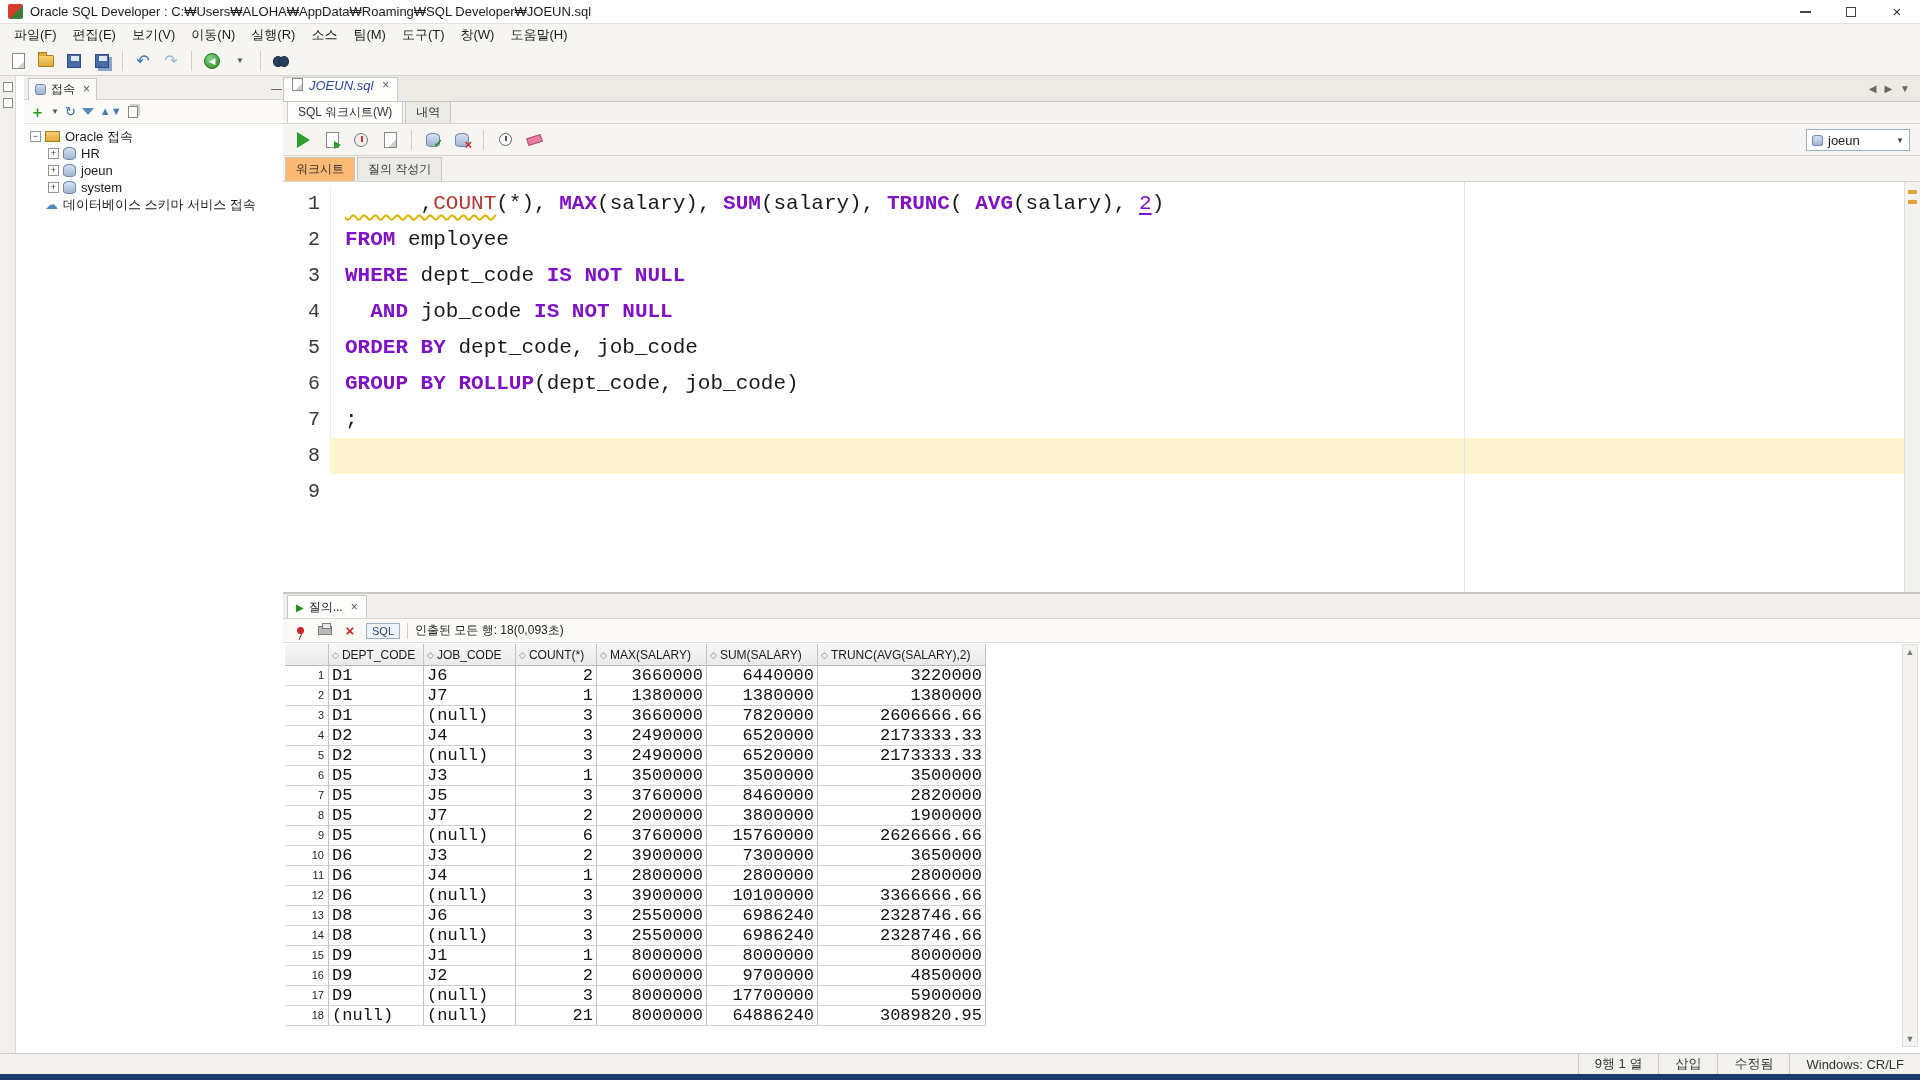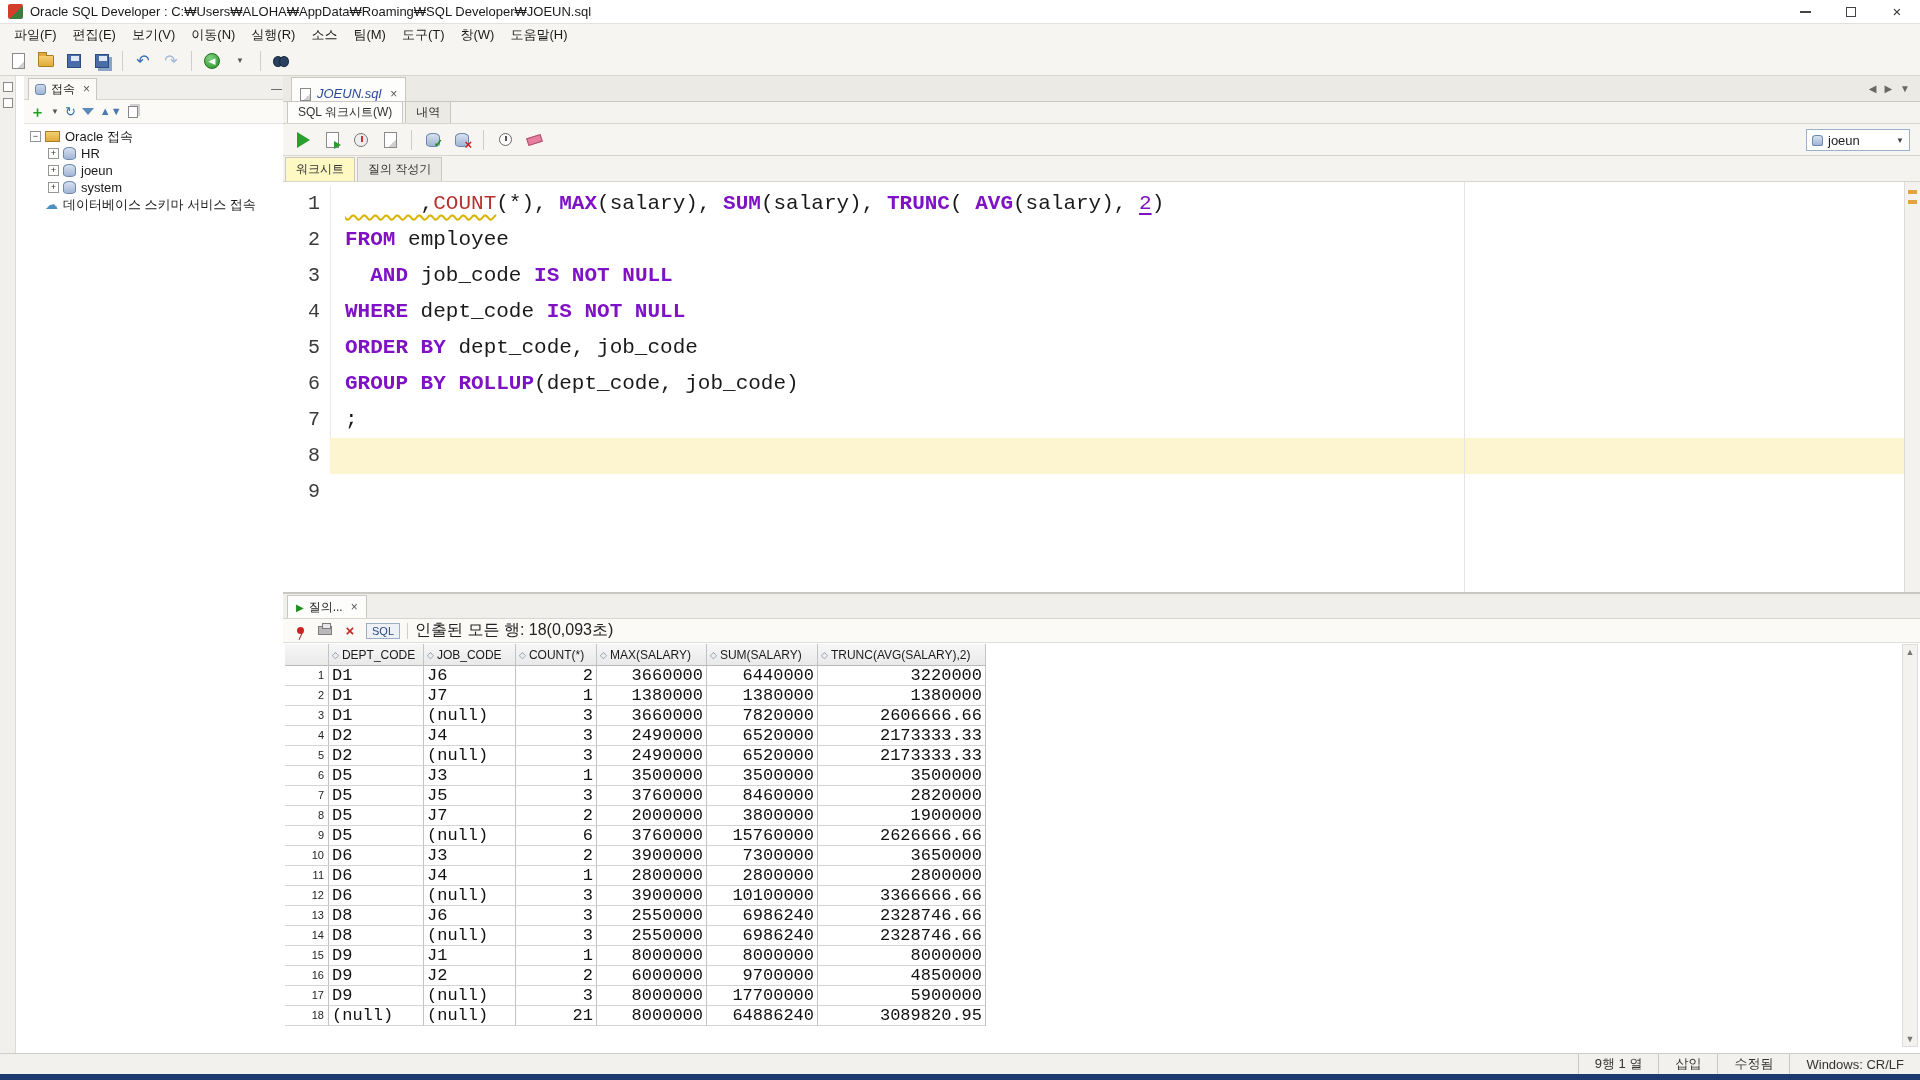--- a/index.html
+++ b/index.html
@@ -70,22 +70,22 @@
   .tree-ico { margin-right:5px; flex:0 0 auto; }
   .tree-ico.folder { width:15px; height:11px; background:linear-gradient(#f4d173,#e0ab3b); border:1px solid #a97e20; }
   .tree-ico.database { width:13px; height:13px; background:linear-gradient(#d9e2f0,#9fb4d4); border:1px solid #6d87ad; border-radius:6px 6px 5px 5px / 4px 4px 3px 3px; }
   .tree-ico.cloud { color:#4a90c4; font-size:13px; line-height:1; }
   .tree-label { white-space:nowrap; color:#1a1a1a; }
 
   
   .mainarea { position:absolute; left:283px; top:76px; width:1637px; height:977px; background:#fff; }
 
   .edit-tabbar { position:absolute; left:0; top:0; width:100%; height:26px; background:#eceae4; border-bottom:1px solid #c9c7c1; display:flex; align-items:flex-end; }
-  .file-tab { display:flex; align-items:flex-end; gap:6px; background:#fdfdfb; border:1px solid #c9c7c1; border-bottom:none;
-    height:24px; margin-left:8px; padding:0 8px; font-size:13px; }
+  .file-tab { display:flex; align-items:flex-start; gap:6px; background:#fdfdfb; border:1px solid #c9c7c1; border-bottom:none;
+    height:24px; margin-left:0; padding:0 8px; font-size:13px; }
   .file-ico { width:11px; height:13px; border:1px solid #8a8a8a; background:linear-gradient(135deg,#fff 70%,#cfcfcf 70%); }
   .file-name { font-style:italic; color:#2a48a0; }
   .tab-nav { margin-left:auto; display:flex; align-items:center; gap:8px; padding-right:10px; height:100%; color:#6b6963; font-size:10px; }
 
   .subtabbar { position:absolute; left:0; top:26px; width:100%; height:22px; background:#f4f3ef; border-bottom:1px solid #d8d5cf;
     display:flex; align-items:flex-end; padding-left:4px; gap:2px; }
   .subtab { font-size:12px; padding:2px 10px; border:1px solid #c9c7c1; border-bottom:none; background:#eceae4; color:#333; }
   .subtab.active { background:#fdfdfb; }
 
   .ws-toolbar { position:absolute; left:0; top:48px; width:100%; height:32px; background:#f6f5f1; border-bottom:1px solid #d8d5cf;
@@ -105,21 +105,21 @@
   .ic-clock { width:13px; height:13px; border-radius:50%; border:1px solid #666; background:#fff; position:relative; }
   .ic-clock::after { content:""; position:absolute; left:5px; top:2px; width:2px; height:5px; background:#555; }
   .conn-combo { position:absolute; right:10px; top:5px; width:104px; height:22px; border:1px solid #9ab0c8; background:#fff;
     display:flex; align-items:center; gap:5px; padding:0 5px; font-size:13px; }
   .db-mini { width:11px; height:11px; background:linear-gradient(#d9e2f0,#9fb4d4); border:1px solid #6d87ad; border-radius:4px 4px 3px 3px / 3px 3px 2px 2px; }
   .combo-arrow { margin-left:auto; font-size:8px; color:#444; }
 
   .ws-tabbar { position:absolute; left:0; top:80px; width:100%; height:26px; background:#f4f3ef; border-bottom:1px solid #d8d5cf;
     display:flex; align-items:flex-end; padding-left:2px; gap:2px; }
   .wstab { font-size:12px; padding:3px 10px; border:1px solid #c9c7c1; border-bottom:none; background:#eceae4; color:#333; }
-  .wstab.active { background:#fef9c3; }
+  .wstab.active { background:#fdba74; }
 
   
   .editor { position:absolute; left:0; top:106px; width:100%; height:410px; background:#fff; overflow:hidden; }
   .gutter { position:absolute; left:0; top:4px; width:47px; }
   .gutter-line { height:36px; line-height:36px; text-align:right; padding-right:10px;
     font-family:"Liberation Mono", monospace; font-size:20px; color:#3a3a3a; }
   .code { position:absolute; left:47px; top:4px; right:16px; border-left:1px solid #eceae4; padding-left:14px; }
   .code-line { height:36px; line-height:36px; white-space:pre;
     font-family:"Liberation Mono", monospace; font-size:21px; color:#1a1a1a; }
   .code-line.current { background:#fdf5cf; margin-left:-15px; padding-left:15px; }
@@ -140,21 +140,21 @@
   .res-run-ico { color:#1e8e1e; font-size:10px; }
   .res-toolbar { height:24px; border-bottom:1px solid #e0ded8; display:flex; align-items:center; gap:7px; padding-left:8px; background:#fbfaf7; }
   .ric { display:inline-flex; align-items:center; justify-content:center; width:18px; height:18px; }
   .ic-pin { width:7px; height:7px; border-radius:50%; background:#cc2222; position:relative; }
   .ic-pin::after { content:""; position:absolute; left:3px; top:6px; width:1px; height:7px; background:#883333; transform:rotate(25deg); }
   .ic-printer { width:14px; height:9px; background:#b9b9b9; border:1px solid #7c7c7c; position:relative; }
   .ic-printer::before { content:""; position:absolute; left:3px; top:-4px; width:7px; height:4px; background:#e8e8e8; border:1px solid #7c7c7c; }
   .ic-redx { color:#cc2222; font-size:15px; font-weight:bold; }
   .sql-btn { font-size:11px; color:#2a4a7a; border:1px solid #9ab0c8; background:#eef2f8; padding:1px 5px; }
   .rsep { width:1px; height:16px; background:#d0cec8; }
-  .fetch-info { font-size:16px; color:#222; }
+  .fetch-info { font-size:12px; color:#222; }
 
   .grid { position:absolute; left:2px; top:50px; }
   .grid-header { display:flex; height:22px; }
   .gcell { border-right:1px solid #c3c3c3; border-bottom:1px solid #d4d4d4; overflow:hidden; white-space:nowrap; flex:0 0 auto; }
   .ghead { background:linear-gradient(#f7f7f7,#e9e9e9); display:flex; align-items:center; gap:3px; padding:0 3px;
     font-size:12px; color:#1a1a1a; border-bottom:1px solid #b9b9b9; }
   .corner { background:linear-gradient(#f7f7f7,#e9e9e9); border-bottom:1px solid #b9b9b9; }
   .sort-ico { color:#7a8aa0; font-size:9px; }
   .grid-row { display:flex; height:20px; }
   .grid-row .gcell { font-family:"Liberation Mono", monospace; font-size:17px; line-height:19px; color:#111; }
@@ -355,22 +355,22 @@
         <div class="gutter-line">4</div>
         <div class="gutter-line">5</div>
         <div class="gutter-line">6</div>
         <div class="gutter-line">7</div>
         <div class="gutter-line">8</div>
         <div class="gutter-line">9</div>
       </div>
     <div class="code">
         <div class="code-line"><span class="tok p warn">      ,</span><span class="tok fn warn">COUNT</span><span class="tok p">(*), </span><span class="tok kw">MAX</span><span class="tok p">(salary), </span><span class="tok kw">SUM</span><span class="tok p">(salary), </span><span class="tok kw">TRUNC</span><span class="tok p">( </span><span class="tok kw">AVG</span><span class="tok p">(salary), </span><span class="tok num">2</span><span class="tok p">)</span></div>
         <div class="code-line"><span class="tok kw">FROM</span><span class="tok p"> employee</span></div>
+        <div class="code-line"><span class="tok kw">WHERE</span><span class="tok p"> dept_code </span><span class="tok kw">IS NOT NULL</span></div>
         <div class="code-line"><span class="tok p">  </span><span class="tok kw">AND</span><span class="tok p"> job_code </span><span class="tok kw">IS NOT NULL</span></div>
-        <div class="code-line"><span class="tok kw">WHERE</span><span class="tok p"> dept_code </span><span class="tok kw">IS NOT NULL</span></div>
         <div class="code-line"><span class="tok kw">ORDER BY</span><span class="tok p"> dept_code, job_code</span></div>
         <div class="code-line"><span class="tok kw">GROUP BY ROLLUP</span><span class="tok p">(dept_code, job_code)</span></div>
         <div class="code-line"><span class="tok p">;</span></div>
         <div class="code-line current"></div>
       </div>
     <div class="margin-guide"></div>
     <div class="editor-scrollbar">
 
       <span class="warn-tick t1"></span>
       <span class="warn-tick t2"></span>

